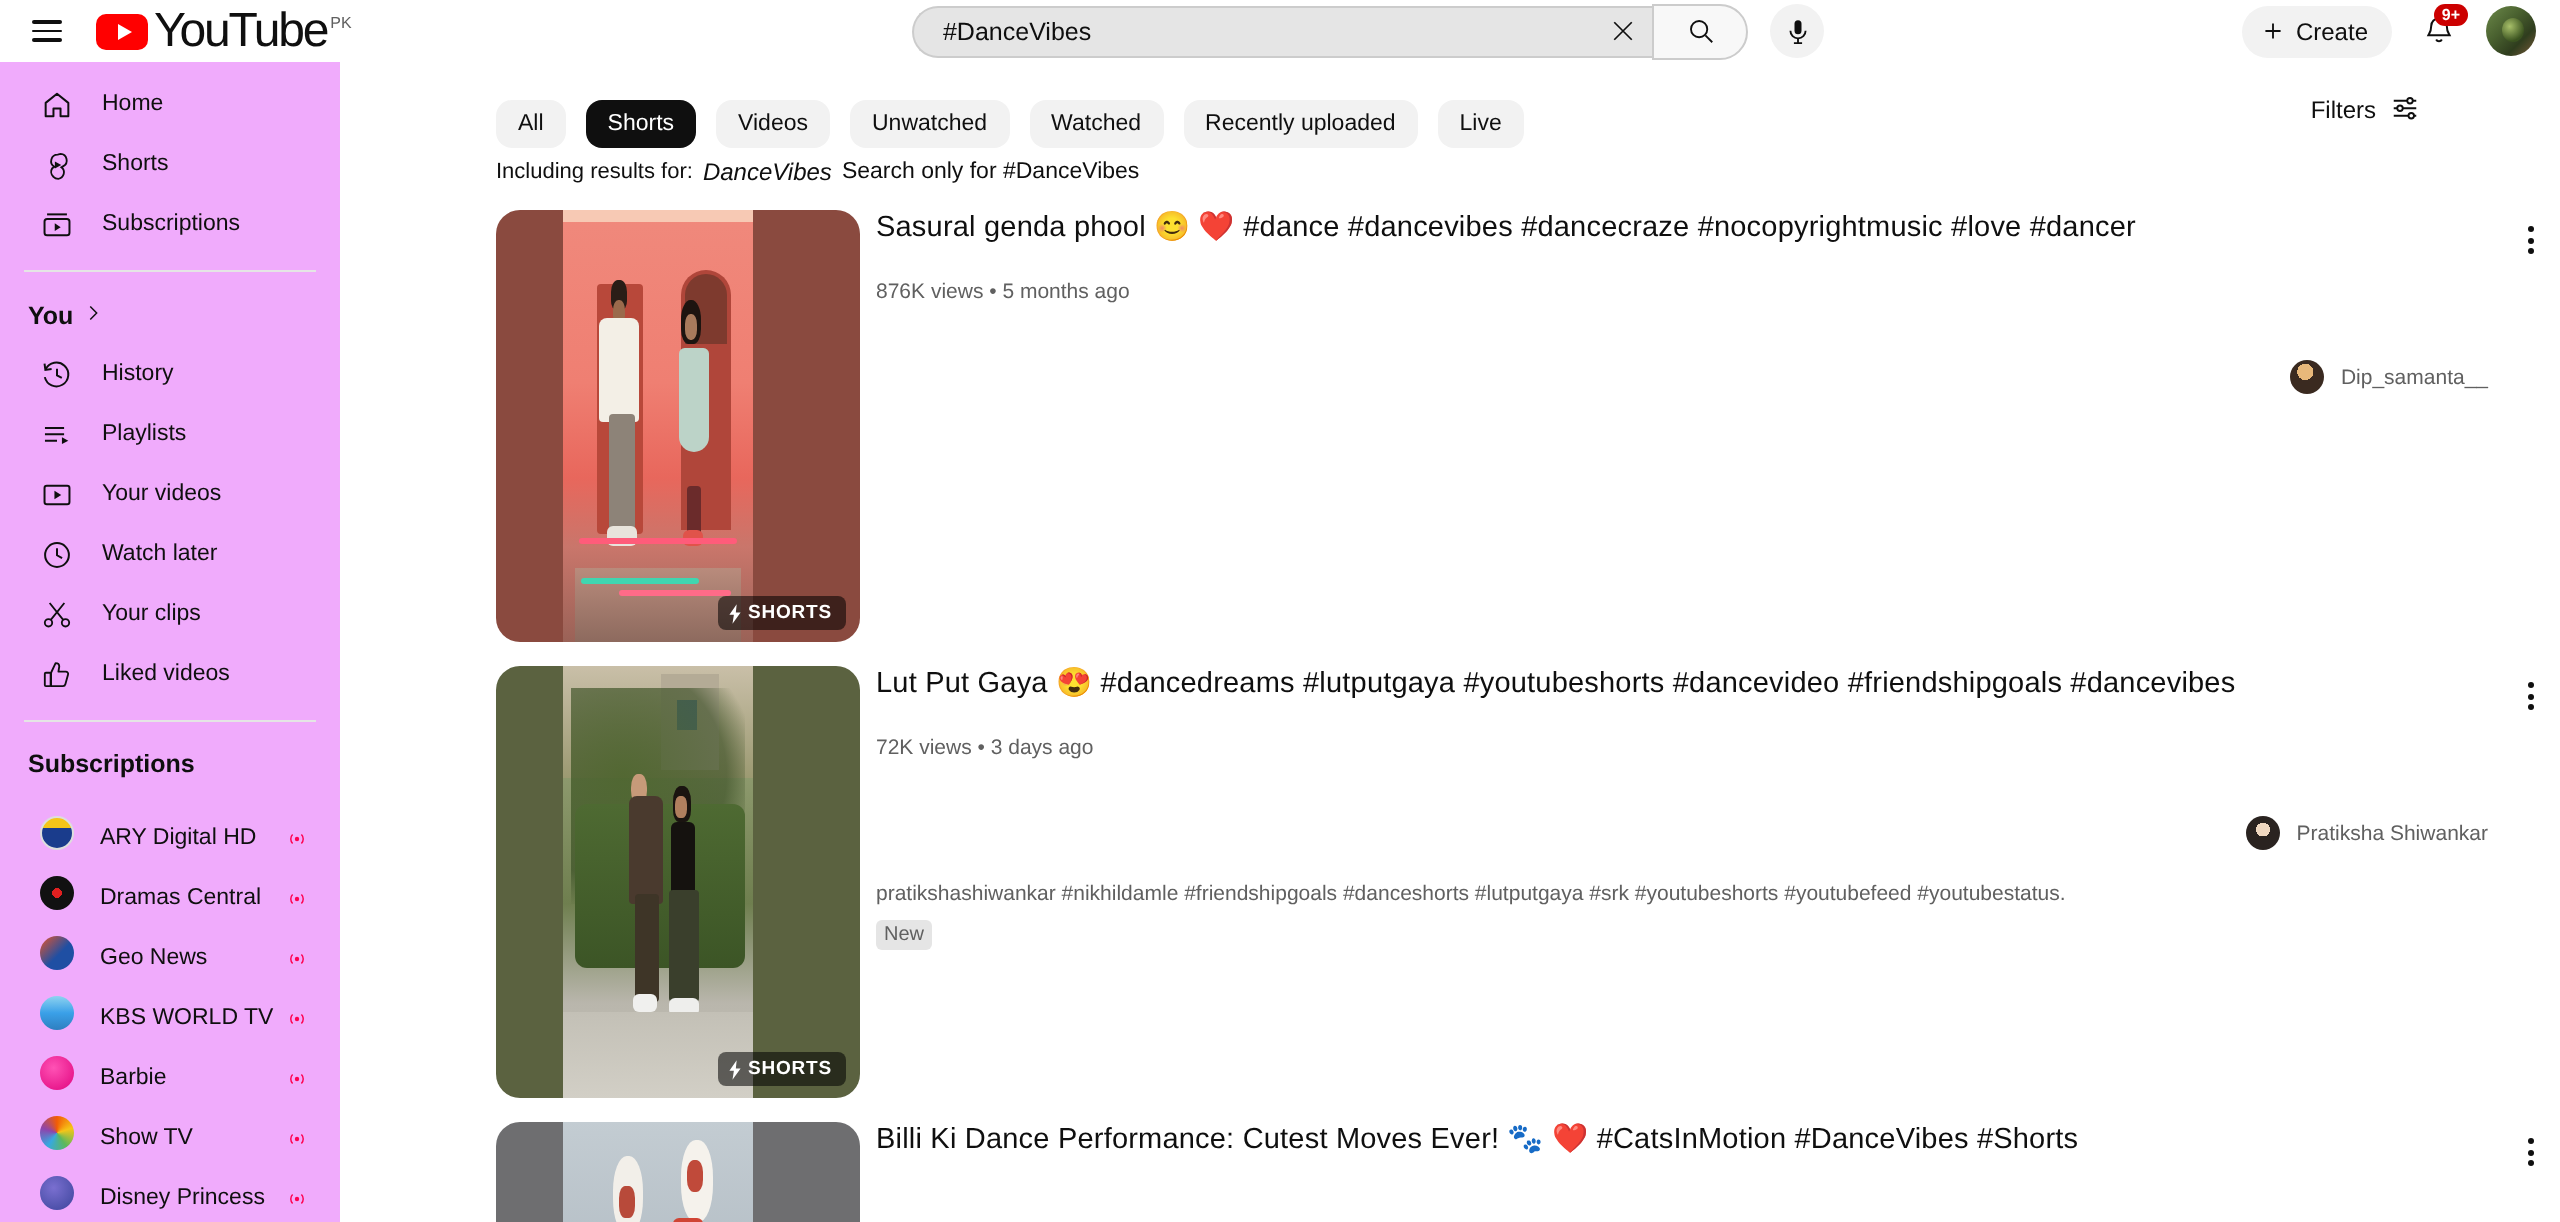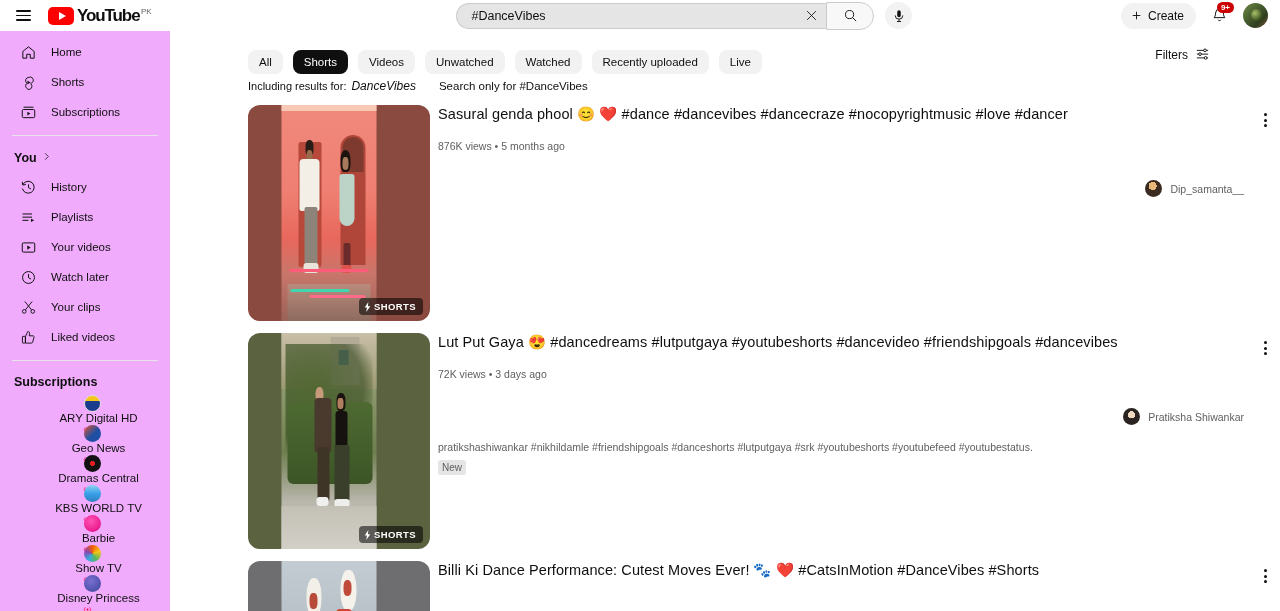--- a/index.html
+++ b/index.html
@@ -32,21 +32,21 @@
     display: flex; align-items: center; justify-content: center;
     margin-right: 3px;
   }
   .logo-play::after {
     content: ""; width: 0; height: 0;
     border-left: 7px solid #fff;
     border-top: 4.5px solid transparent;
     border-bottom: 4.5px solid transparent;
     margin-left: 2px;
   }
-  .logo-text { font-size: 17px; font-weight: 700; letter-spacing: -1.1px; line-height: 18px; }
+  .logo-text { font-size: 24px; font-weight: 400; letter-spacing: -1.1px; line-height: 18px; }
   .logo-sup { font-size: 8px; line-height: 9px; color: #606060; margin-left: 1.5px; }
 
   .mh-center { flex: 1; display: flex; align-items: center; justify-content: center; gap: 11px; }
   .search-wrap { display: flex; align-items: center; }
   .search-box {
     display: flex; align-items: center;
     width: 370px; height: 26px;
     border: 1px solid #ccc; border-right: none;
     border-radius: 13px 0 0 13px;
     padding: 0 4px 0 14px; background: #e5e5e5;
@@ -110,23 +110,23 @@
   .side-ico { width: 22px; display: flex; align-items: center; justify-content: flex-start; flex: 0 0 22px; }
   .side-label { margin-left: 9px; white-space: nowrap; }
   .side-sep { height: 1px; background: #e5e5e5; margin: 8px 12px 8px 12px; }
   .side-head {
     display: flex; align-items: center; gap: 4px;
     font-size: 12.5px; font-weight: 600; padding: 4px 0 4px 14px;
     height: 28px; cursor: pointer;
   }
   .side-head-plain { font-size: 12.5px; font-weight: 600; padding: 6px 0 6px 14px; cursor: default; }
   .sub-item {
-    display: flex; align-items: center;
+    display: flex; align-items: flex-end;
     height: 30px; padding-left: 14px; margin: 0 6px;
-    border-radius: 10px; cursor: pointer; font-size: 11.5px; flex-direction: column;
+    border-radius: 10px; cursor: pointer; font-size: 11.5px;
   }
   .sub-ava { width: 17px; height: 17px; border-radius: 50%; flex: 0 0 17px; overflow: hidden; }
   .sub-name { margin-left: 13px; white-space: nowrap; flex: 1; }
   .live-dot { margin-right: 10px; display:flex; align-items:center; }
 
   
   .main { position: absolute; top: 31px; left: 170px; width: 1110px; height: 580px; overflow: hidden; }
   .chips-row {
     display: flex; align-items: center;
     padding: 12px 0 10px 78px; height: 44px;
@@ -145,21 +145,21 @@
     display: flex; align-items: center; gap: 7px;
     font-size: 12px; font-weight: 500; cursor: pointer; height: 24px;
   }
 
   .including-row {
     padding-left: 78px; font-size: 11px; color: #0f0f0f;
     display: flex; align-items: center; gap: 5px; height: 22px;
   }
   .inc-label { color: #0f0f0f; }
   .inc-corrected { font-style: italic; font-size: 12px; }
-  .inc-only { margin-left: 18px; cursor: pointer; font-size: 11.5px; }
+  .inc-only { margin-left: 0; cursor: pointer; font-size: 11.5px; }
 
   .results { padding-left: 78px; padding-top: 8px; }
   .result {
     display: flex; margin-bottom: 12px;
   }
   .thumb {
     width: 182px; height: 216px; border-radius: 12px;
     position: relative; overflow: hidden; flex: 0 0 182px; cursor: pointer;
   }
   .thumb-inner { position: absolute; left: 44.5%; top: 0; transform: translateX(-50%); width: 95px; height: 100%; }
@@ -370,33 +370,33 @@
     <span class="sub-name">ARY Digital HD</span>
     <span class="live-dot">
       <svg width="11" height="11" viewBox="0 0 24 24">
         <circle cx="12" cy="12" r="2.4" fill="#ff004f"></circle>
         <path d="M7.2 7.2 a6.8 6.8 0 0 0 0 9.6 M16.8 7.2 a6.8 6.8 0 0 1 0 9.6" stroke="#ff004f" stroke-width="1.6" fill="none"></path>
       </svg>
     </span>
   </div>
 
   <div class="sub-item">
+    <span class="sub-ava" style="background:radial-gradient(circle at 50% 50%, #e02020 0 20%, #111 20% 100%);"></span>
+    <span class="sub-name">Dramas Central</span>
+    <span class="live-dot">
+      <svg width="11" height="11" viewBox="0 0 24 24">
+        <circle cx="12" cy="12" r="2.4" fill="#ff004f"></circle>
+        <path d="M7.2 7.2 a6.8 6.8 0 0 0 0 9.6 M16.8 7.2 a6.8 6.8 0 0 1 0 9.6" stroke="#ff004f" stroke-width="1.6" fill="none"></path>
+      </svg>
+    </span>
+  </div>
+
+  <div class="sub-item">
     <span class="sub-ava" style="background:linear-gradient(135deg,#e8532a 0%,#1f4fa3 55%,#1f4fa3 100%);"></span>
     <span class="sub-name">Geo News</span>
-    <span class="live-dot">
-      <svg width="11" height="11" viewBox="0 0 24 24">
-        <circle cx="12" cy="12" r="2.4" fill="#ff004f"></circle>
-        <path d="M7.2 7.2 a6.8 6.8 0 0 0 0 9.6 M16.8 7.2 a6.8 6.8 0 0 1 0 9.6" stroke="#ff004f" stroke-width="1.6" fill="none"></path>
-      </svg>
-    </span>
-  </div>
-
-  <div class="sub-item">
-    <span class="sub-ava" style="background:radial-gradient(circle at 50% 50%, #e02020 0 20%, #111 20% 100%);"></span>
-    <span class="sub-name">Dramas Central</span>
     <span class="live-dot">
       <svg width="11" height="11" viewBox="0 0 24 24">
         <circle cx="12" cy="12" r="2.4" fill="#ff004f"></circle>
         <path d="M7.2 7.2 a6.8 6.8 0 0 0 0 9.6 M16.8 7.2 a6.8 6.8 0 0 1 0 9.6" stroke="#ff004f" stroke-width="1.6" fill="none"></path>
       </svg>
     </span>
   </div>
 
   <div class="sub-item">
     <span class="sub-ava" style="background:linear-gradient(180deg,#8ed3f0 0%,#3aa0e8 50%,#2e7fc0 100%);"></span>

